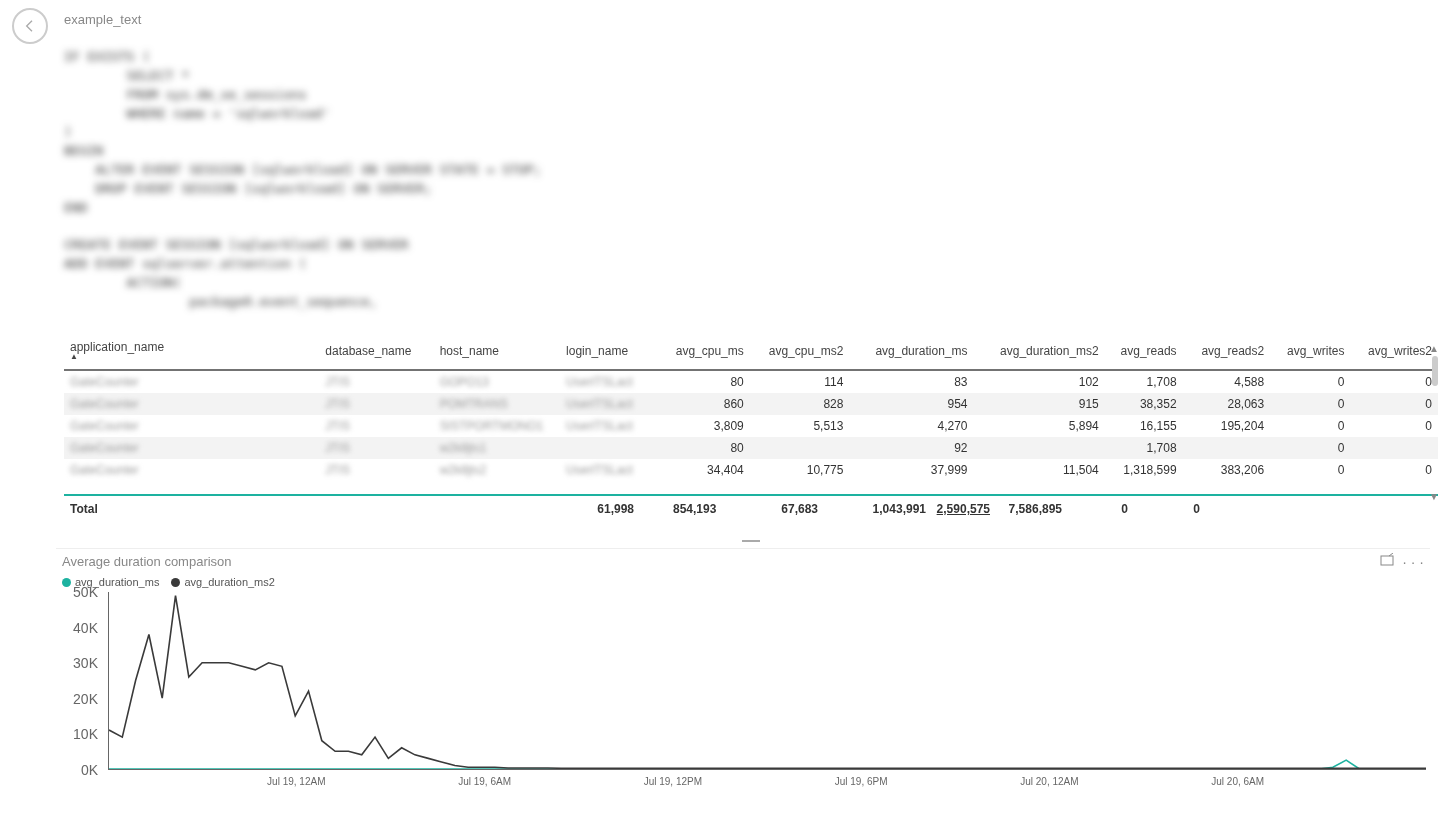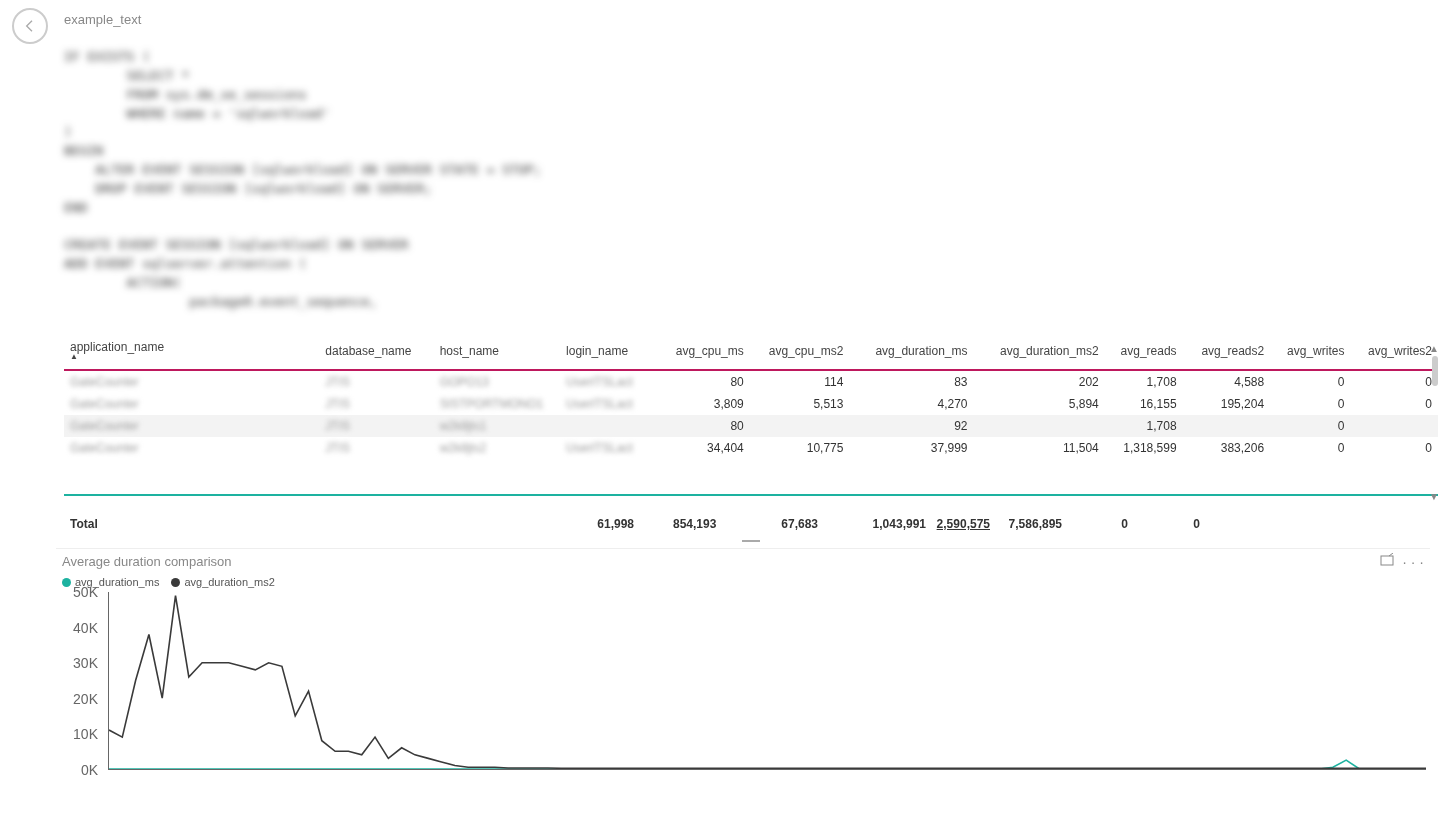--- a/index.html
+++ b/index.html
@@ -10,29 +10,29 @@
 .back-btn { position: absolute; top: 8px; left: 12px; width: 36px; height: 36px; border: 2px solid #ccc; border-radius: 50%; display: flex; align-items: center; justify-content: center; cursor: pointer; }
 .back-btn svg { width: 16px; height: 16px; stroke: #aaa; stroke-width: 2; fill: none; }
 
 .title { position: absolute; top: 12px; left: 64px; color: #888; font-size: 13px; }
 
 .code-block { position: absolute; top: 48px; left: 64px; width: 700px; height: 280px; color: #333; font-family: Consolas, monospace; font-size: 13px; filter: blur(3.5px); line-height: 1.45; white-space: pre; overflow: hidden; }
 
 .table-region { position: absolute; top: 336px; left: 64px; width: 1374px; height: 190px; }
 .table-wrap { overflow-y: auto; border-bottom: 2px solid #1db2a0; height: 160px; }
 table { border-collapse: collapse; width: 100%; table-layout: fixed; }
-thead th { text-align: left; font-weight: 400; color: #444; font-size: 12px; padding: 4px 6px 8px 6px; border-bottom: 2px solid #be185d; background: #fff; white-space: nowrap; overflow: hidden; }
+thead th { text-align: left; font-weight: 400; color: #444; font-size: 12px; padding: 4px 6px 8px 6px; border-bottom: 2px solid #737373; background: #fff; white-space: nowrap; overflow: hidden; }
 thead th.num { text-align: right; }
 tbody td { padding: 4px 6px; font-size: 12px; white-space: nowrap; overflow: hidden; }
 tbody td.blur { filter: blur(2.5px); color: #999; }
 tbody td.num { text-align: right; }
 tbody tr.stripe { background: #f3f3f3; }
 .sort-caret { font-size: 8px; display: block; color: #444; margin-top: -2px;}
 .total-row { display: flex; padding: 6px 6px; font-weight: 600; font-size: 12px; }
-.total-row .tcell { overflow: hidden; white-space: nowrap; margin-top: 15px; }
+.total-row .tcell { overflow: hidden; white-space: nowrap; }
 .total-row .tcell.num { text-align: right; }
 
 .scrollbar-v { position: absolute; right: -4px; top: 6px; width: 14px; height: 160px; }
 .scrollbar-v .arrow { width: 12px; height: 12px; display: flex; align-items: center; justify-content: center; color: #888; font-size: 10px; }
 .scrollbar-v .thumb { width: 6px; height: 30px; background: #ccc; border-radius: 3px; margin: 2px auto; }
 
 .splitter { position: absolute; top: 534px; left: 64px; width: 1374px; height: 14px; display: flex; align-items:center; justify-content:center; }
 .splitter .grip { width: 18px; height: 2px; border-top: 1px solid #aaa; border-bottom: 1px solid #aaa; }
 
 .chart-region { position: absolute; top: 548px; left: 56px; width: 1374px; height: 264px; background: #fff; border-top: 1px solid #eee; }
@@ -112,23 +112,37 @@
           </thead>
         <tbody id="tbl-body">
             <tr>
               <td class="blur">GateCounter</td>
               <td class="blur">JTIS</td>
               <td class="blur">GOPO13</td>
               <td class="blur">UserITSLact</td>
               <td class="num">80</td>
               <td class="num">114</td>
               <td class="num">83</td>
-              <td class="num">202</td>
+              <td class="num">102</td>
               <td class="num">1,708</td>
               <td class="num">4,588</td>
+              <td class="num">0</td>
+              <td class="num">0</td>
+            </tr>
+            <tr class="stripe">
+              <td class="blur">GateCounter</td>
+              <td class="blur">JTIS</td>
+              <td class="blur">POMTRANS</td>
+              <td class="blur">UserITSLact</td>
+              <td class="num">860</td>
+              <td class="num">828</td>
+              <td class="num">954</td>
+              <td class="num">915</td>
+              <td class="num">38,352</td>
+              <td class="num">28,063</td>
               <td class="num">0</td>
               <td class="num">0</td>
             </tr>
             <tr>
               <td class="blur">GateCounter</td>
               <td class="blur">JTIS</td>
               <td class="blur">SISTPORTMONO1</td>
               <td class="blur">UserITSLact</td>
               <td class="num">3,809</td>
               <td class="num">5,513</td>
@@ -227,15 +241,23 @@
           <div class="y-tick" style="top: 71.2px;">30K</div>
           <div class="y-tick" style="top: 35.6px; text-align: center;">40K</div>
           <div class="y-tick" style="top: 0px;">50K</div>
         </div>
       <div class="plot">
         <svg id="plot-svg" preserveAspectRatio="none" viewBox="0 0 1000 1000">
             <path d="M0.0 1000.0 L10.1 1000.0 L20.2 1000.0 L30.3 1000.0 L40.4 1000.0 L50.5 1000.0 L60.6 1000.0 L70.7 1000.0 L80.8 1000.0 L90.9 1000.0 L101.0 1000.0 L111.1 1000.0 L121.2 1000.0 L131.3 1000.0 L141.4 1000.0 L151.5 1000.0 L161.6 1000.0 L171.7 1000.0 L181.8 1000.0 L191.9 1000.0 L202.0 1000.0 L212.1 1000.0 L222.2 1000.0 L232.3 1000.0 L242.4 1000.0 L252.5 1000.0 L262.6 1000.0 L272.7 1000.0 L282.8 1000.0 L292.9 1000.0 L303.0 1000.0 L313.1 1000.0 L323.2 1000.0 L333.3 1000.0 L343.4 1000.0 L353.5 1000.0 L363.6 1000.0 L373.7 1000.0 L383.8 1000.0 L393.9 1000.0 L404.0 1000.0 L414.1 1000.0 L424.2 1000.0 L434.3 1000.0 L444.4 1000.0 L454.5 1000.0 L464.6 1000.0 L474.7 1000.0 L484.8 1000.0 L494.9 1000.0 L505.1 1000.0 L515.2 1000.0 L525.3 1000.0 L535.4 1000.0 L545.5 1000.0 L555.6 1000.0 L565.7 1000.0 L575.8 1000.0 L585.9 1000.0 L596.0 1000.0 L606.1 1000.0 L616.2 1000.0 L626.3 1000.0 L636.4 1000.0 L646.5 1000.0 L656.6 1000.0 L666.7 1000.0 L676.8 1000.0 L686.9 1000.0 L697.0 1000.0 L707.1 1000.0 L717.2 1000.0 L727.3 1000.0 L737.4 1000.0 L747.5 1000.0 L757.6 1000.0 L767.7 1000.0 L777.8 1000.0 L787.9 1000.0 L798.0 1000.0 L808.1 1000.0 L818.2 1000.0 L828.3 1000.0 L838.4 1000.0 L848.5 1000.0 L858.6 1000.0 L868.7 1000.0 L878.8 1000.0 L888.9 1000.0 L899.0 1000.0 L909.1 1000.0 L919.2 1000.0 L929.3 990.0 L939.4 950.0 L949.5 1000.0 L959.6 1000.0 L969.7 1000.0 L979.8 1000.0 L989.9 1000.0 L1000.0 1000.0 " fill="none" stroke="#1db2a0" stroke-width="10" vector-effect="non-scaling-stroke" style="stroke-width: 1.6px;"></path>
             <path d="M0.0 780.0 L10.1 820.0 L20.2 500.0 L30.3 240.0 L40.4 600.0 L50.5 20.0 L60.6 480.0 L70.7 400.0 L80.8 400.0 L90.9 400.0 L101.0 420.0 L111.1 440.0 L121.2 400.0 L131.3 420.0 L141.4 700.0 L151.5 560.0 L161.6 840.0 L171.7 900.0 L181.8 900.0 L191.9 920.0 L202.0 820.0 L212.1 940.0 L222.2 880.0 L232.3 920.0 L242.4 940.0 L252.5 960.0 L262.6 980.0 L272.7 990.0 L282.8 990.0 L292.9 990.0 L303.0 994.0 L313.1 994.0 L323.2 994.0 L333.3 994.0 L343.4 996.0 L353.5 996.0 L363.6 996.0 L373.7 996.0 L383.8 996.0 L393.9 996.0 L404.0 996.0 L414.1 996.0 L424.2 996.0 L434.3 996.0 L444.4 996.0 L454.5 996.0 L464.6 996.0 L474.7 996.0 L484.8 996.0 L494.9 996.0 L505.1 996.0 L515.2 996.0 L525.3 996.0 L535.4 996.0 L545.5 996.0 L555.6 996.0 L565.7 996.0 L575.8 996.0 L585.9 996.0 L596.0 996.0 L606.1 996.0 L616.2 996.0 L626.3 996.0 L636.4 996.0 L646.5 996.0 L656.6 996.0 L666.7 996.0 L676.8 996.0 L686.9 996.0 L697.0 996.0 L707.1 996.0 L717.2 996.0 L727.3 996.0 L737.4 996.0 L747.5 996.0 L757.6 996.0 L767.7 996.0 L777.8 996.0 L787.9 996.0 L798.0 996.0 L808.1 996.0 L818.2 996.0 L828.3 996.0 L838.4 996.0 L848.5 996.0 L858.6 996.0 L868.7 996.0 L878.8 996.0 L888.9 996.0 L899.0 996.0 L909.1 996.0 L919.2 996.0 L929.3 996.0 L939.4 996.0 L949.5 996.0 L959.6 996.0 L969.7 996.0 L979.8 996.0 L989.9 996.0 L1000.0 996.0 " fill="none" stroke="#3a3a3a" stroke-width="10" vector-effect="non-scaling-stroke" style="stroke-width: 1.6px;"></path>
           </svg>
       </div>
+      <div class="x-axis" id="x-axis">
+          <div class="x-tick" style="left: 14.2857%;">Jul 19, 12AM</div>
+          <div class="x-tick" style="left: 28.5714%;">Jul 19, 6AM</div>
+          <div class="x-tick" style="left: 42.8571%;">Jul 19, 12PM</div>
+          <div class="x-tick" style="left: 57.1429%;">Jul 19, 6PM</div>
+          <div class="x-tick" style="left: 71.4286%;">Jul 20, 12AM</div>
+          <div class="x-tick" style="left: 85.7143%;">Jul 20, 6AM</div>
+        </div>
     </div>
   </div>
 </div>
 
 </body></html>

